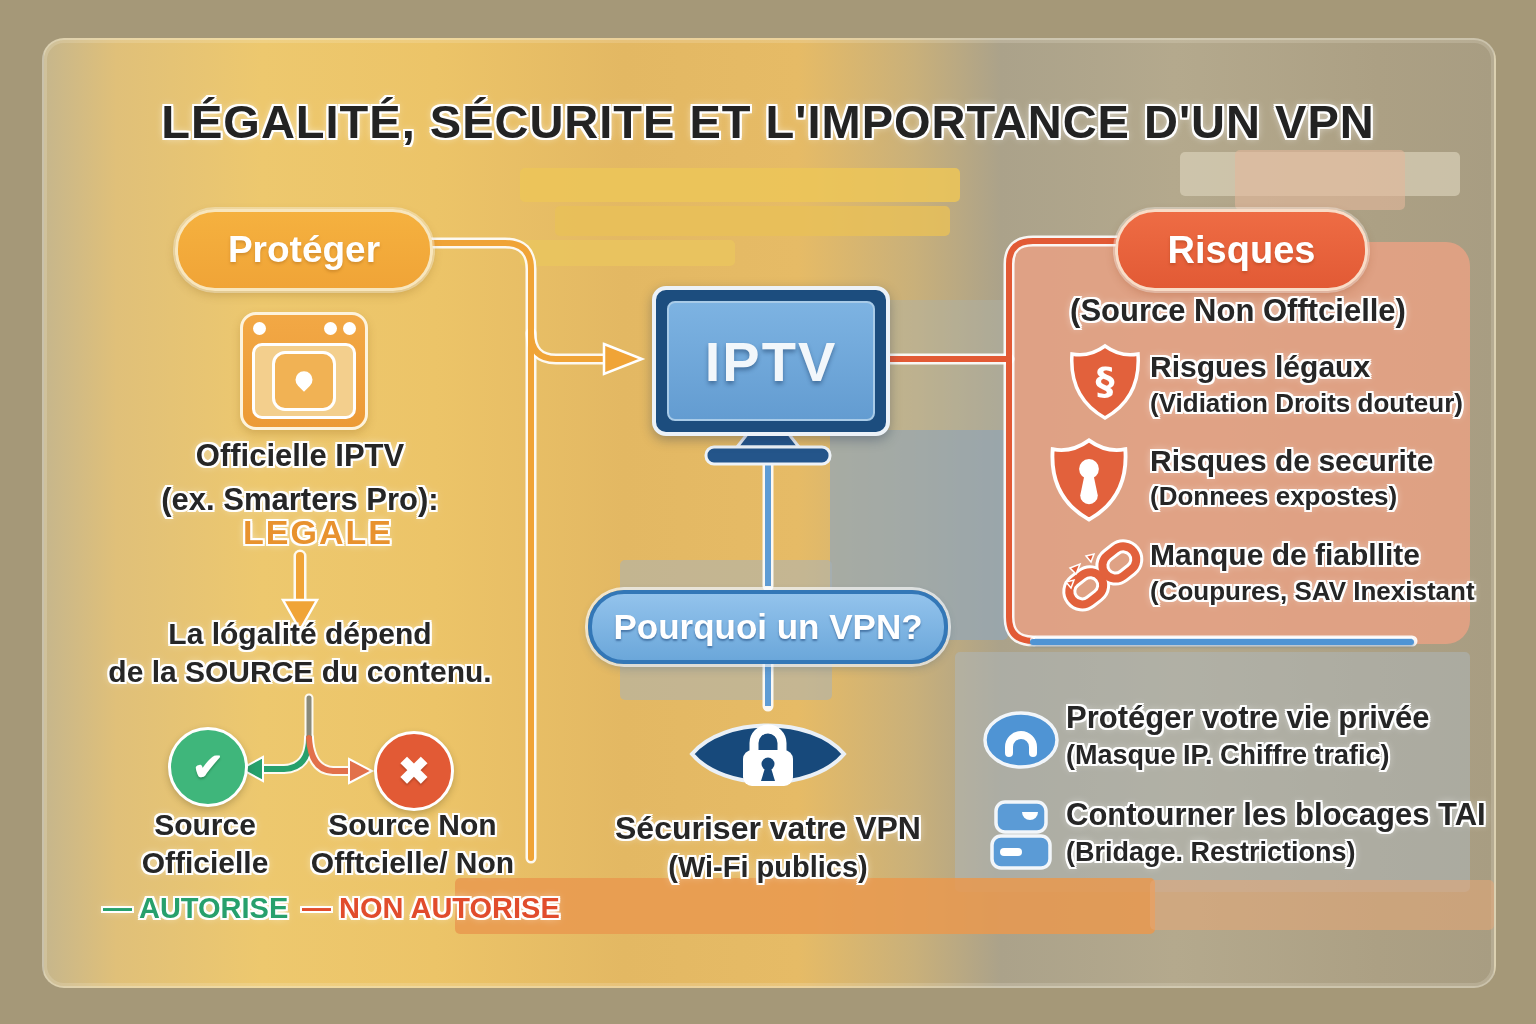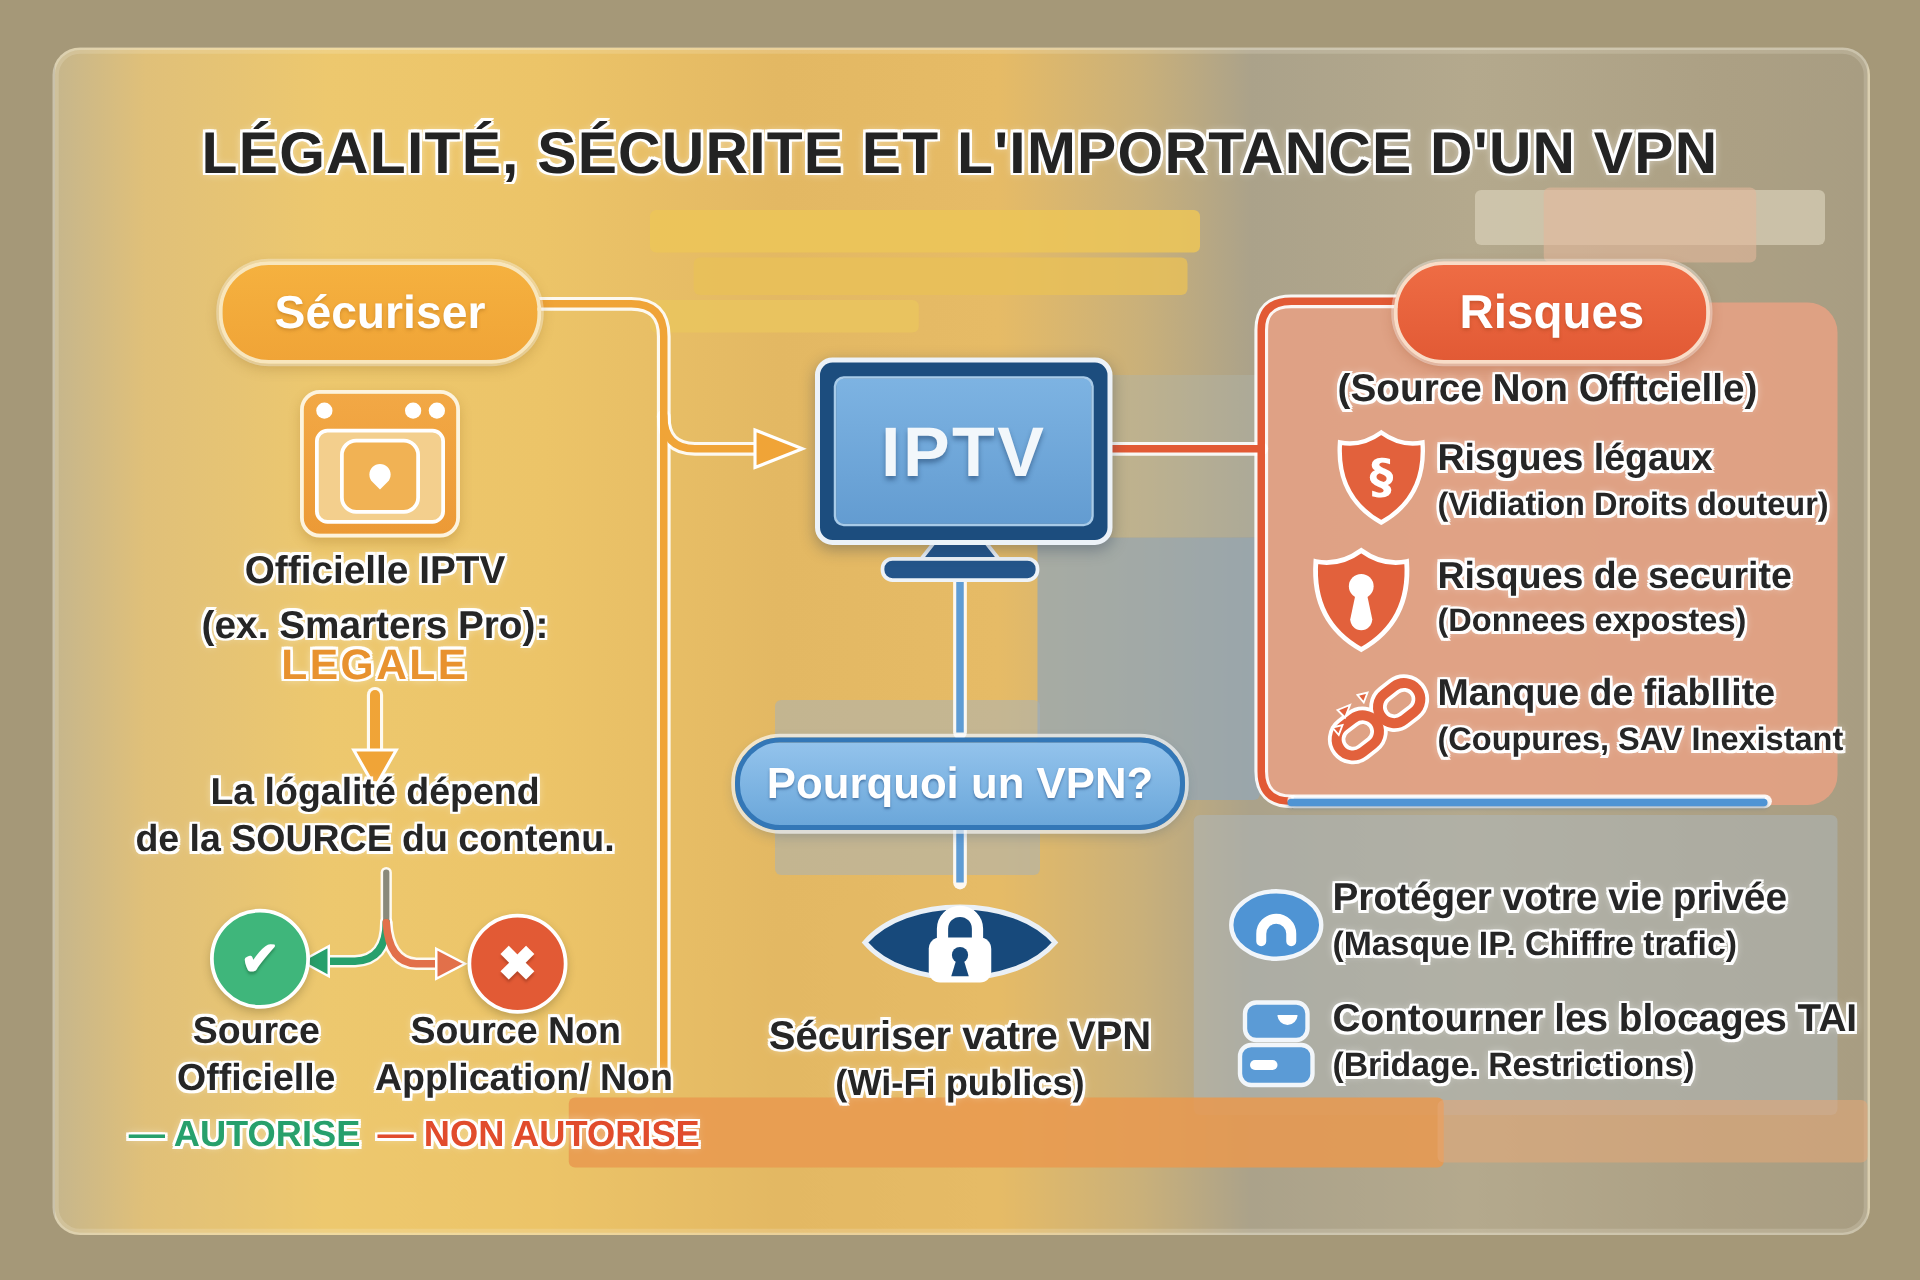--- a/index.html
+++ b/index.html
@@ -176,52 +176,52 @@
     <path d="M309,738 Q309,768 284,769 L262,769" stroke="var(--autorise-green,#27a06c)" stroke-width="6" fill="none" stroke-linecap="round"></path>
     <polygon points="263,757 241,769 263,781" fill="var(--autorise-green,#27a06c)" stroke="#fff" stroke-width="2"></polygon>
     <path d="M309,738 Q311,770 333,771 L350,771" stroke="#e2704a" stroke-width="6" fill="none" stroke-linecap="round"></path>
     <polygon points="349,759 372,771 349,783" fill="#e2704a" stroke="#fff" stroke-width="2"></polygon>
   </g>
 </svg>
 
 <div class="txt title">LÉGALITÉ, SÉCURITE ET L'IMPORTANCE D'UN VPN</div>
 
 <div class="pill pill-legalite">
-  <span>Sécuriser</span>
+  <span>Protéger</span>
 </div>
 
 <div class="app-icon">
   <span class="app-dot" style="left:10px;"></span>
   <span class="app-dot" style="right:28px;"></span>
   <span class="app-dot" style="right:9px;"></span>
   <div class="app-inner">
     <div class="app-inner-sq">
       <span class="app-drop"></span>
     </div>
   </div>
 </div>
 
 <div class="txt center-txt" style="left:130px;top:438px;width:340px;font-size:31px;">Officielle IPTV</div>
 <div class="txt center-txt" style="left:130px;top:482px;width:340px;font-size:31px;">(ex. Smarters Pro):</div>
-<div class="txt center-txt" style="left:130px;top:513px;width:340px;font-size:34px;letter-spacing:2px;color:var(--legale-orange,#e8922e);">LEGALE</div>
+<div class="txt center-txt" style="left:148px;top:513px;width:340px;font-size:34px;letter-spacing:2px;color:var(--legale-orange,#e8922e);">LEGALE</div>
 
 <div class="txt center-txt" style="left:110px;top:617px;width:380px;font-size:30px;">La lógalité dépend</div>
 <div class="txt center-txt" style="left:80px;top:655px;width:440px;font-size:30px;">de la SOURCE du contenu.</div>
 
 <div class="circle-mark circle-check">
   <span style="text-shadow:0 2px 2px rgba(20,90,50,.4);">✔</span>
 </div>
 <div class="circle-mark circle-cross">
   <span style="text-shadow:0 2px 2px rgba(120,40,20,.4);">✖</span>
 </div>
 
 <div class="txt center-txt" style="left:120px;top:808px;width:170px;font-size:30px;">Source</div>
 <div class="txt center-txt" style="left:120px;top:846px;width:170px;font-size:30px;">Officielle</div>
 <div class="txt center-txt" style="left:300px;top:808px;width:225px;font-size:30px;">Source Non</div>
-<div class="txt center-txt" style="left:300px;top:846px;width:225px;font-size:30px;">Application/ Non</div>
+<div class="txt center-txt" style="left:300px;top:846px;width:225px;font-size:30px;">Offtcielle/ Non</div>
 
 <div class="txt" style="left:103px;top:892px;font-size:29px;color:var(--autorise-green,#27a06c);">
   <span>—</span>
   <span>AUTORISE</span>
 </div>
 <div class="txt" style="left:302px;top:892px;font-size:29px;color:var(--non-autorise-red,#e14c2c);">
   <span>—</span>
   <span>NON AUTORISE</span>
 </div>
 

